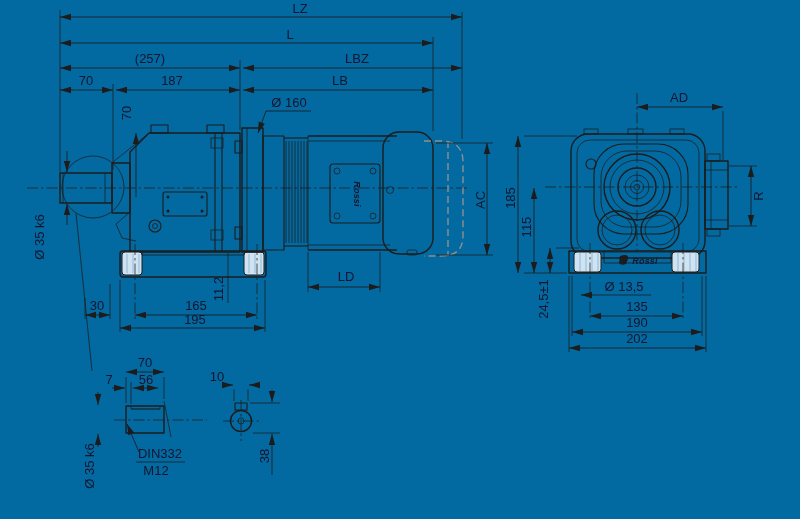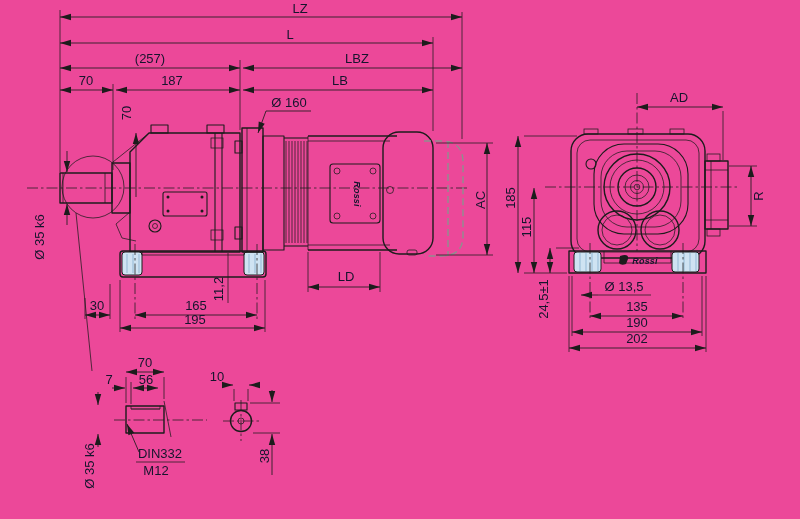--- a/index.html
+++ b/index.html
@@ -1,16 +1,16 @@
 <!DOCTYPE html>
 <html><head>
 <meta charset="utf-8">
 <style>
   html,body { margin:0; padding:0; background:#ffffff; }
-  #stage { position:relative; width:800px; height:519px; background:#ec4899; overflow:hidden; }
+  #stage { position:relative; width:800px; height:519px; background:#0369a1; overflow:hidden; }
   svg { position:absolute; left:0; top:0; }
   text { font-family:"Liberation Sans", sans-serif; font-size:13px; fill:#15152d; }
   .logo { font-size:9px; font-weight:bold; font-style:italic; letter-spacing:0.2px; }
   .outline  { fill:none; stroke:#1c1c1c; stroke-width:1.4; stroke-linejoin:round; }
   .medium   { fill:none; stroke:#1c1c1c; stroke-width:1.1; stroke-linejoin:round; }
   .thin     { fill:none; stroke:#1c1c1c; stroke-width:0.75; }
   .dim      { fill:none; stroke:#1c1c1c; stroke-width:0.85; }
   .cl       { fill:none; stroke:#1c1c1c; stroke-width:0.75; stroke-dasharray:11 3 2.5 3; }
   .dashed   { fill:none; stroke:#8f8f8f; stroke-width:1.4; stroke-dasharray:7 4; stroke-linejoin:round; }
   .pad      { fill:#cfe3f2; stroke:#1c1c1c; stroke-width:1; }

